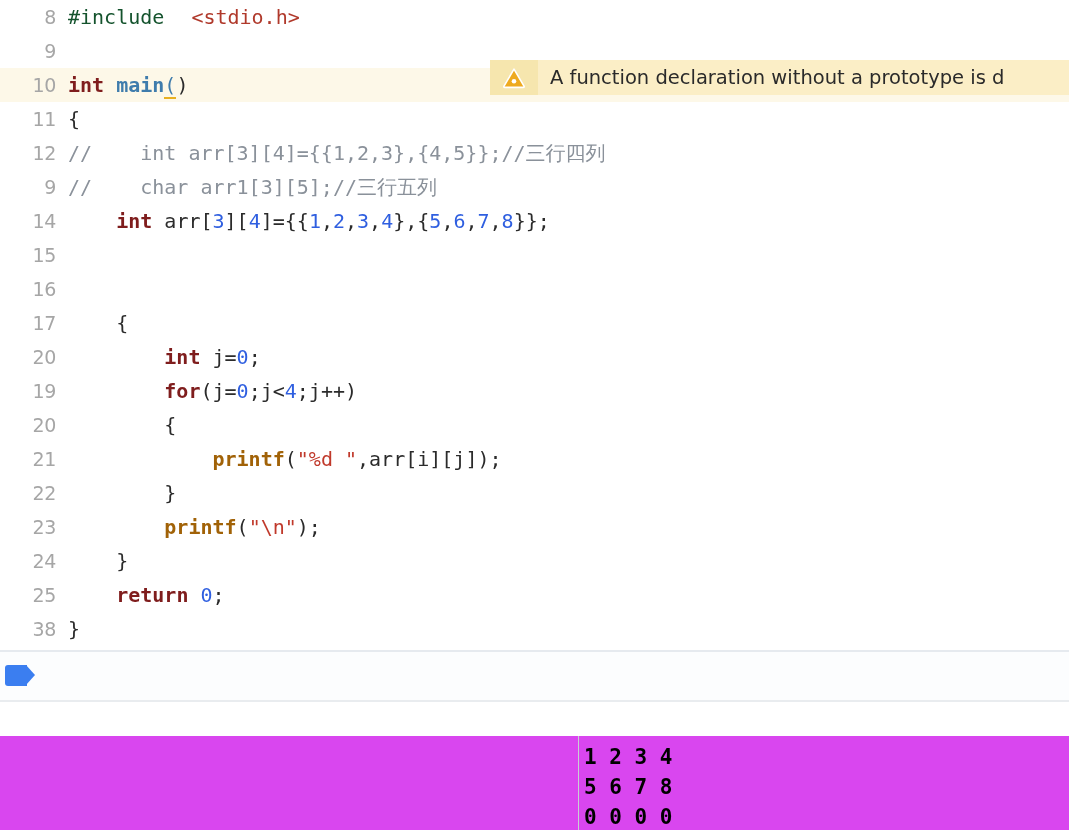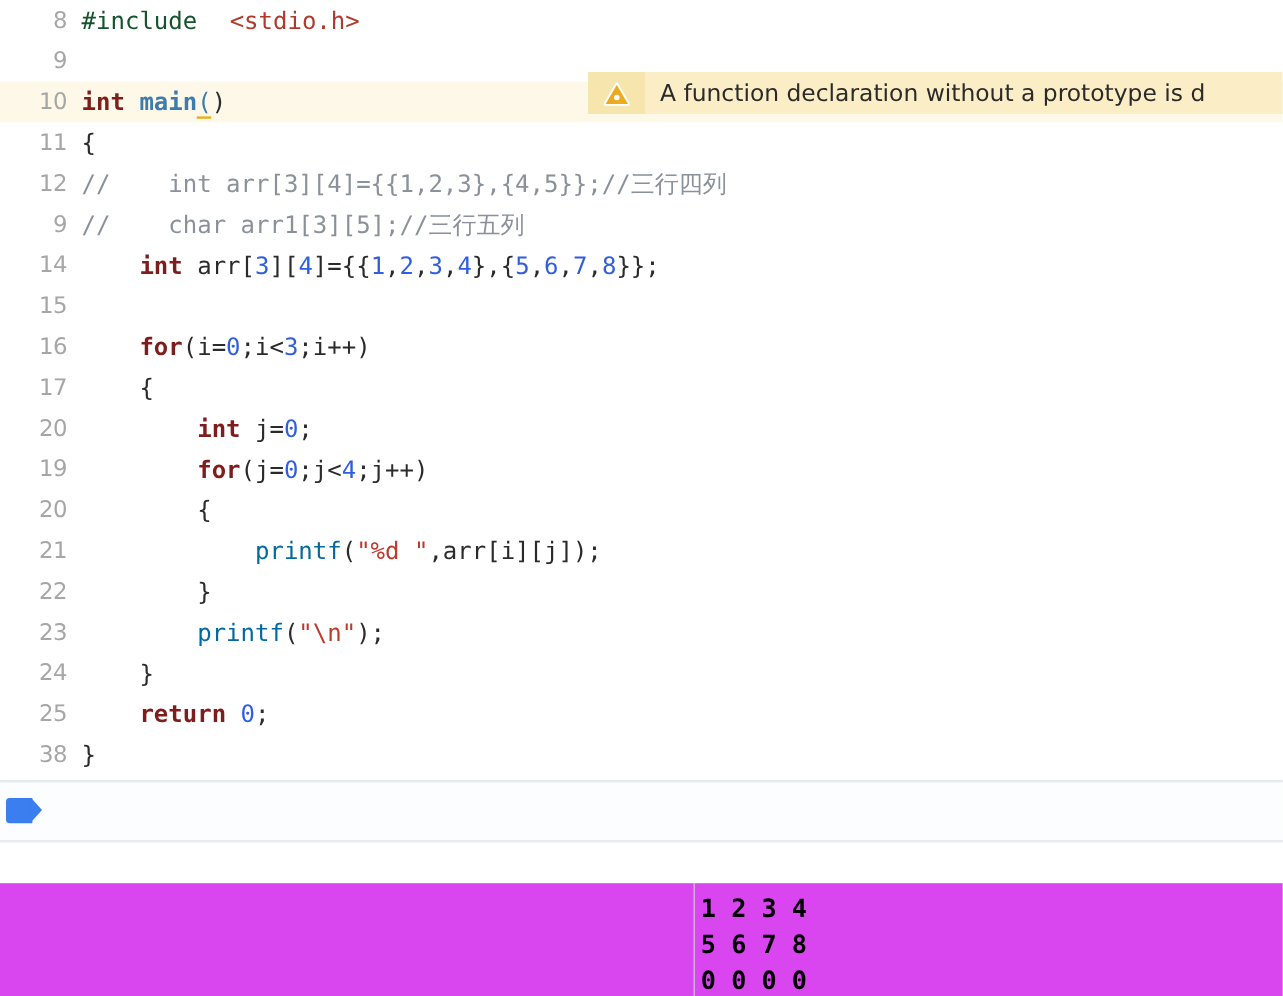--- a/index.html
+++ b/index.html
@@ -55,21 +55,21 @@
 
   
   .kw   { color: #7f1d1d; font-weight: bold; }
   .fn   { color: #3f7cac; font-weight: bold; }
   .fn-u { color: #3f7cac; border-bottom: 2px solid #e8b020; }
   .num  { color: #2f5fe0; }
   .str  { color: #c0392b; }
   .cmt  { color: #8a919a; }
   .prep { color: #14532d; }
   .hdr  { color: #b0392b; margin-left: 15px; }
-  .call { color: #0369a1; }
+  .call { color: #a16207; font-weight: bold; }
   .plain{ color: #2b2b2b; }
 
   
   #warning-banner {
     position: absolute;
     left: 490px;
     top: 60px;
     height: 35px;
     display: flex;
     align-items: stretch;
@@ -164,21 +164,21 @@
 <div id="editor">
   <div id="code-lines">
       <div class="code-line"><div class="gutter">8</div><div class="code-text"><span class="prep">#include </span><span class="hdr">&lt;stdio.h&gt;</span></div></div>
       <div class="code-line"><div class="gutter">9</div><div class="code-text"></div></div>
       <div class="code-line highlight"><div class="gutter">10</div><div class="code-text"><span class="kw">int</span><span class="plain"> </span><span class="fn">main</span><span class="fn-u">(</span><span class="plain">)</span></div></div>
       <div class="code-line"><div class="gutter">11</div><div class="code-text"><span class="plain">{</span></div></div>
       <div class="code-line"><div class="gutter">12</div><div class="code-text"><span class="cmt">//    int arr[3][4]={{1,2,3},{4,5}};//三行四列</span></div></div>
       <div class="code-line"><div class="gutter">9</div><div class="code-text"><span class="cmt">//    char arr1[3][5];//三行五列</span></div></div>
       <div class="code-line"><div class="gutter">14</div><div class="code-text"><span class="plain">    </span><span class="kw">int</span><span class="plain"> arr[</span><span class="num">3</span><span class="plain">][</span><span class="num">4</span><span class="plain">]={{</span><span class="num">1</span><span class="plain">,</span><span class="num">2</span><span class="plain">,</span><span class="num">3</span><span class="plain">,</span><span class="num">4</span><span class="plain">},{</span><span class="num">5</span><span class="plain">,</span><span class="num">6</span><span class="plain">,</span><span class="num">7</span><span class="plain">,</span><span class="num">8</span><span class="plain">}};</span></div></div>
       <div class="code-line"><div class="gutter">15</div></div>
-      <div class="code-line"><div class="gutter">16</div><div class="code-text"><span class="plain">    </span><span class="kw">for</span><span class="plain">(i=</span><span class="num">0</span><span class="plain">;i&lt;</span><span class="num">3</span><span class="plain">;i++)</span></div></div>
+      <div class="code-line"><div class="gutter">16</div></div>
       <div class="code-line"><div class="gutter">17</div><div class="code-text"><span class="plain">    {</span></div></div>
       <div class="code-line"><div class="gutter">20</div><div class="code-text"><span class="plain">        </span><span class="kw">int</span><span class="plain"> j=</span><span class="num">0</span><span class="plain">;</span></div></div>
       <div class="code-line"><div class="gutter">19</div><div class="code-text"><span class="plain">        </span><span class="kw">for</span><span class="plain">(j=</span><span class="num">0</span><span class="plain">;j&lt;</span><span class="num">4</span><span class="plain">;j++)</span></div></div>
       <div class="code-line"><div class="gutter">20</div><div class="code-text"><span class="plain">        {</span></div></div>
       <div class="code-line"><div class="gutter">21</div><div class="code-text"><span class="plain">            </span><span class="call">printf</span><span class="plain">(</span><span class="str">"%d "</span><span class="plain">,arr[i][j]);</span></div></div>
       <div class="code-line"><div class="gutter">22</div><div class="code-text"><span class="plain">        }</span></div></div>
       <div class="code-line"><div class="gutter">23</div><div class="code-text"><span class="plain">        </span><span class="call">printf</span><span class="plain">(</span><span class="str">"\n"</span><span class="plain">);</span></div></div>
       <div class="code-line"><div class="gutter">24</div><div class="code-text"><span class="plain">    }</span></div></div>
       <div class="code-line"><div class="gutter">25</div><div class="code-text"><span class="plain">    </span><span class="kw">return</span><span class="plain"> </span><span class="num">0</span><span class="plain">;</span></div></div>
       <div class="code-line"><div class="gutter">38</div><div class="code-text"><span class="plain">}</span></div></div>

